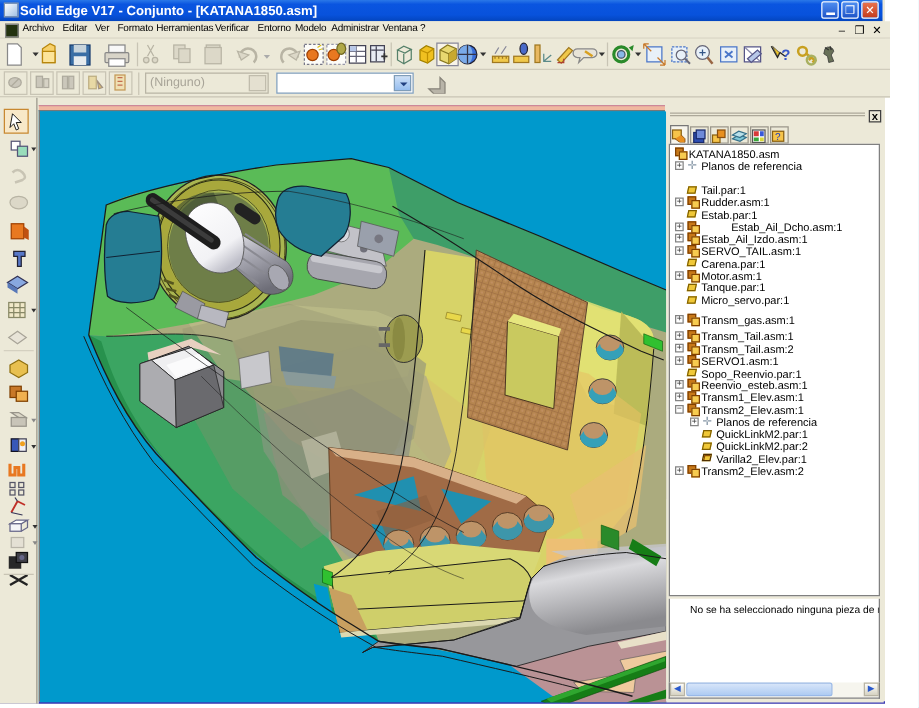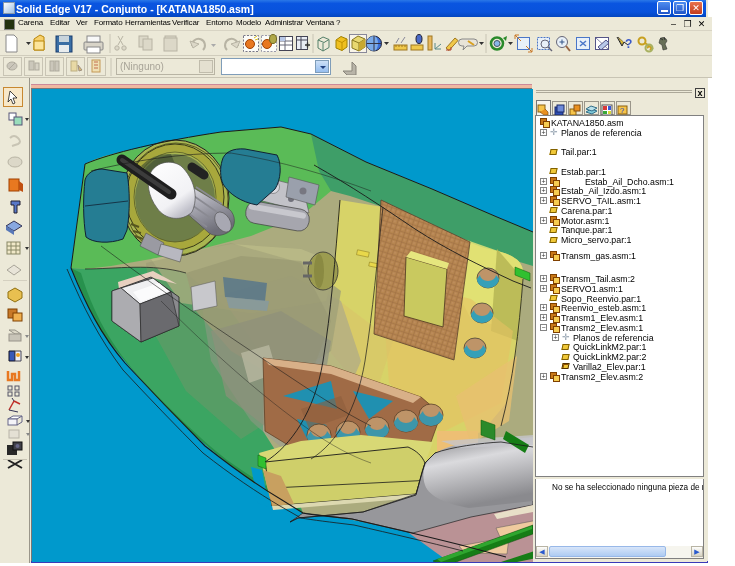--- a/index.html
+++ b/index.html
@@ -54,21 +54,21 @@
     <div id="appicon"></div>
     <div class="txt">Solid Edge V17 - Conjunto - [KATANA1850.asm]</div>
     <div class="tbtn tmin" style="left:657px;">
         <div style="position:absolute;left:3px;bottom:2px;width:7px;height:2px;background:#fff;"></div>
       </div>
     <div class="tbtn tmax" style="left:673px;">❐</div>
     <div class="tbtn tclose" style="left:689px;">✕</div>
   </div>
   <div id="menubar">
     <div id="mdiicon"></div>
-    <span class="mi" style="left:18px;">Carena</span>
+    <span class="mi" style="left:18px;">Archivo</span>
     <span class="mi" style="left:50px;">Editar</span>
     <span class="mi" style="left:76px;">Ver</span>
     <span class="mi" style="left:94px;">Formato</span>
     <span class="mi" style="left:125px;">Herramientas</span>
     <span class="mi" style="left:172px;">Verificar</span>
     <span class="mi" style="left:206px;">Entorno</span>
     <span class="mi" style="left:236px;">Modelo</span>
     <span class="mi" style="left:265px;">Administrar</span>
     <span class="mi" style="left:306px;">Ventana</span>
     <span class="mi" style="left:336px;">?</span>
@@ -487,20 +487,25 @@
         </div>
 <div class="row" style="top:11.8px;">
           <div class="pm" style="left:4px;top:1px;">+</div>
           <div class="ti ti-ref" style="left:14px;"></div>
           <span style="position:absolute;left:25px;top:0;">Planos de referencia</span>
         </div>
 <div class="row" style="top:31.2px;">
           <div class="ti ti-par" style="left:14px;"></div>
           <span style="position:absolute;left:25px;top:0;">Tail.par:1</span>
         </div>
+<div class="row" style="top:41.0px;">
+          <div class="pm" style="left:4px;top:1px;">+</div>
+          <div class="ti ti-asm" style="left:14px;"></div>
+          <span style="position:absolute;left:25px;top:0;">Rudder.asm:1</span>
+        </div>
 <div class="row" style="top:50.8px;">
           <div class="ti ti-par" style="left:14px;"></div>
           <span style="position:absolute;left:25px;top:0;">Estab.par:1</span>
         </div>
 <div class="row" style="top:60.5px;">
           <div class="pm" style="left:4px;top:1px;">+</div>
           <div class="ti ti-asm" style="left:14px;"></div>
           <span style="position:absolute;left:25px;top:0;padding-left:24px;">Estab_Ail_Dcho.asm:1</span>
         </div>
 <div class="row" style="top:70.2px;">
@@ -527,20 +532,25 @@
           <span style="position:absolute;left:25px;top:0;">Tanque.par:1</span>
         </div>
 <div class="row" style="top:119.0px;">
           <div class="ti ti-par" style="left:14px;"></div>
           <span style="position:absolute;left:25px;top:0;">Micro_servo.par:1</span>
         </div>
 <div class="row" style="top:135px;">
           <div class="pm" style="left:4px;top:1px;">+</div>
           <div class="ti ti-asm" style="left:14px;"></div>
           <span style="position:absolute;left:25px;top:0;">Transm_gas.asm:1</span>
+        </div>
+<div class="row" style="top:148.2px;">
+          <div class="pm" style="left:4px;top:1px;">+</div>
+          <div class="ti ti-asm" style="left:14px;"></div>
+          <span style="position:absolute;left:25px;top:0;">Transm_Tail.asm:1</span>
         </div>
 <div class="row" style="top:158.0px;">
           <div class="pm" style="left:4px;top:1px;">+</div>
           <div class="ti ti-asm" style="left:14px;"></div>
           <span style="position:absolute;left:25px;top:0;">Transm_Tail.asm:2</span>
         </div>
 <div class="row" style="top:167.8px;">
           <div class="pm" style="left:4px;top:1px;">+</div>
           <div class="ti ti-asm" style="left:14px;"></div>
           <span style="position:absolute;left:25px;top:0;">SERVO1.asm:1</span>

